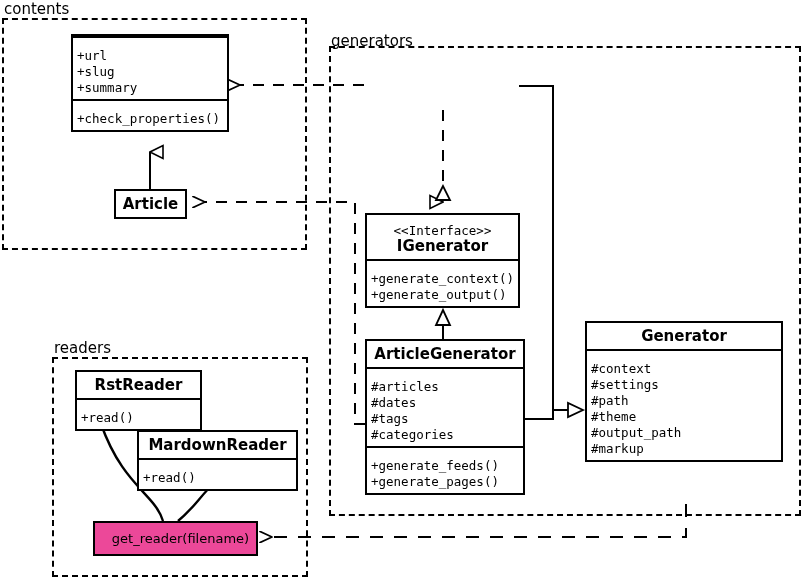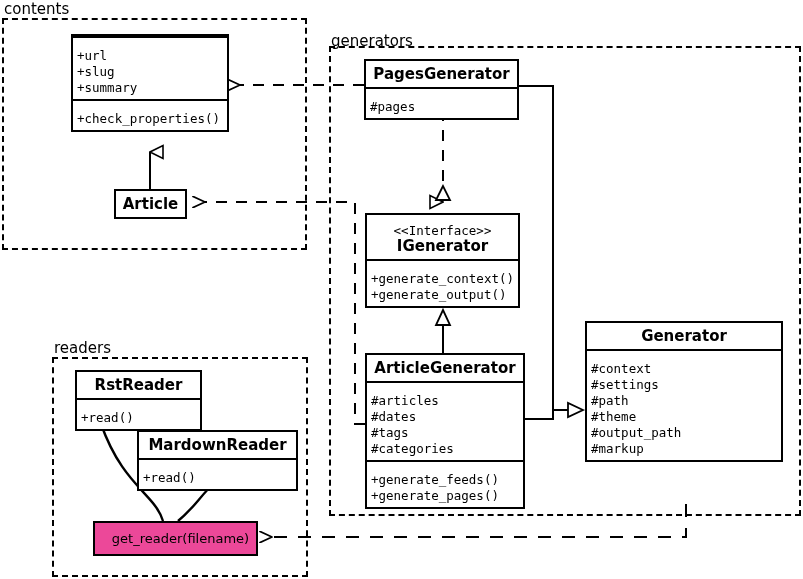--- a/index.html
+++ b/index.html
@@ -180,37 +180,31 @@
     </div>
     <div class="sect">
       <div class="row">+check_properties()</div>
     </div>
   </div>
 
   <div class="uml" style="left:114px; top:189px; width:73px;">
     <div class="title">Article</div>
   </div>
 
-  <div class="uml" style="left:364px; top:59px; width:155px;">
-    <div class="title">PagesGenerator</div>
-    <div class="sect">
-      <div class="row">#pages</div>
-    </div>
-  </div>
 
   <div class="uml" style="left:365px; top:213px; width:155px;">
     <div class="stereo">&lt;&lt;Interface&gt;&gt;</div>
     <div class="title">IGenerator</div>
     <div class="sect">
       <div class="row">+generate_context()</div>
       <div class="row">+generate_output()</div>
     </div>
   </div>
 
-  <div class="uml" style="left:365px; top:353px; width:160px;">
+  <div class="uml" style="left:365px; top:339px; width:160px;">
     <div class="title">ArticleGenerator</div>
     <div class="sect">
       <div class="row">#articles</div>
       <div class="row">#dates</div>
       <div class="row">#tags</div>
       <div class="row">#categories</div>
     </div>
     <div class="sect">
       <div class="row">+generate_feeds()</div>
       <div class="row">+generate_pages()</div>

